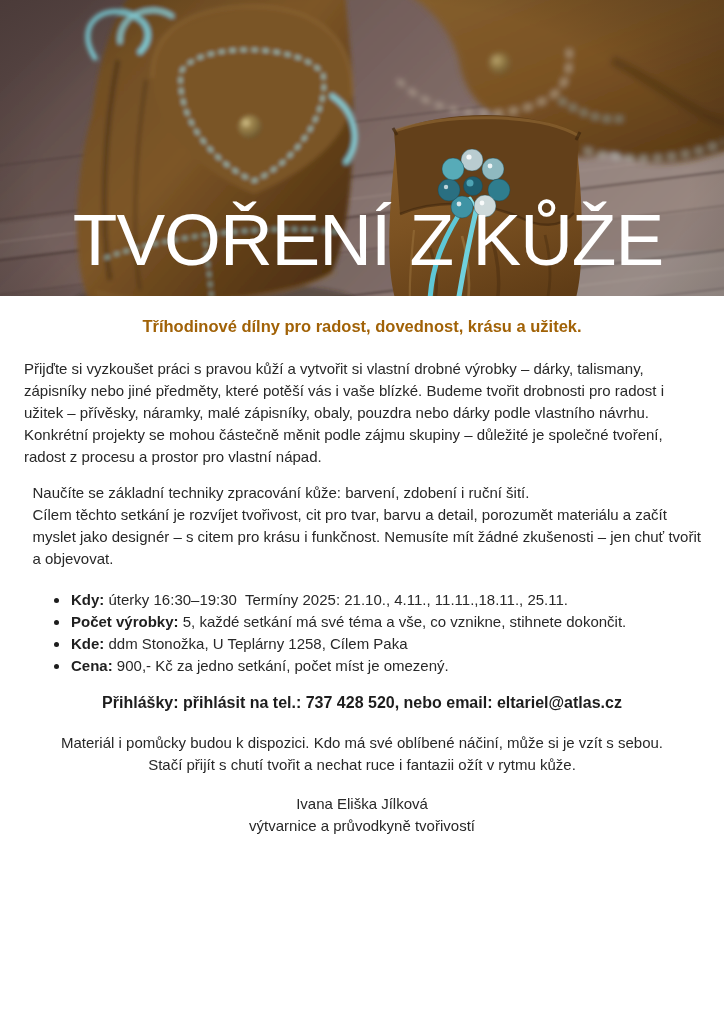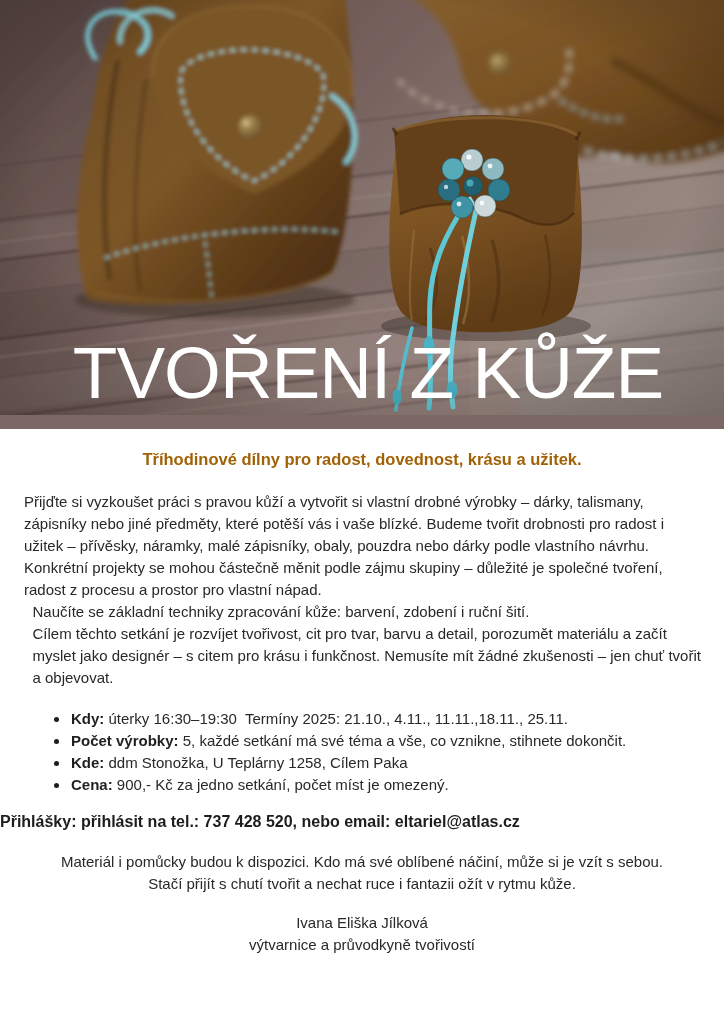--- a/index.html
+++ b/index.html
@@ -1,38 +1,38 @@
 <!DOCTYPE html>
 <html lang="cs"><head>
 <meta charset="utf-8">
 <style>
   html,body{margin:0;padding:0;background:#ffffff;}
   .page{position:relative;width:724px;height:1024px;background:#ffffff;overflow:hidden;
         font-family:"Liberation Sans", sans-serif;color:#282828;}
   
-  .hero{position:relative;width:724px;height:429px;overflow:hidden;background:#7b6763;}
+  .hero{position:relative;width:724px;height:296px;overflow:hidden;background:#7b6763;}
   .hero svg{display:block;}
   .hero-title{position:absolute;left:0;right:0;bottom:20px;margin:0;padding-left:12px;
       text-align:center;color:#ffffff;font-weight:400;font-size:73px;line-height:1;
       letter-spacing:-1px;white-space:nowrap;font-family:"Liberation Sans",sans-serif;}
   
   .content{width:724px;}
   .subtitle{margin:19px auto 0;text-align:center;font-weight:bold;font-size:16.5px;
       line-height:22px;color:#a16207;}
   .para{max-width:676px;margin:0 auto;text-align:left;font-size:15px;line-height:22px;}
   .intro{margin-top:21px;}
-  .skills-block{padding-left:17px;}
+  .skills-block{margin-top:14px;padding-left:17px;}
   .skills-block p{margin:0 auto;max-width:676px;}
   .bullets{list-style:none;margin:19px 0 0;padding:0 16px 0 53px;}
   .bullets li{position:relative;padding-left:18px;font-size:15px;line-height:22px;}
   .bullets .dot{position:absolute;left:1px;top:8.5px;width:5px;height:5px;border-radius:50%;
       background:#1d1d1d;}
   .bullets .lbl{font-weight:bold;color:#1f1f1f;}
   .bullets .txt{white-space:pre-wrap;}
-  .signup{margin:15px auto 12px;font-weight:bold;font-size:16px;
+  .signup{margin:15px auto 12px;text-align:center;font-weight:bold;font-size:16px;
       line-height:22px;color:#1d1d1d;}
   .materials{margin:18px auto 12px;}
   .closing{margin:17px auto 0;}
   .cline{text-align:center;font-size:15px;line-height:22px;}
 </style>
 </head>
 <body>
 
 <div class="page">
 

